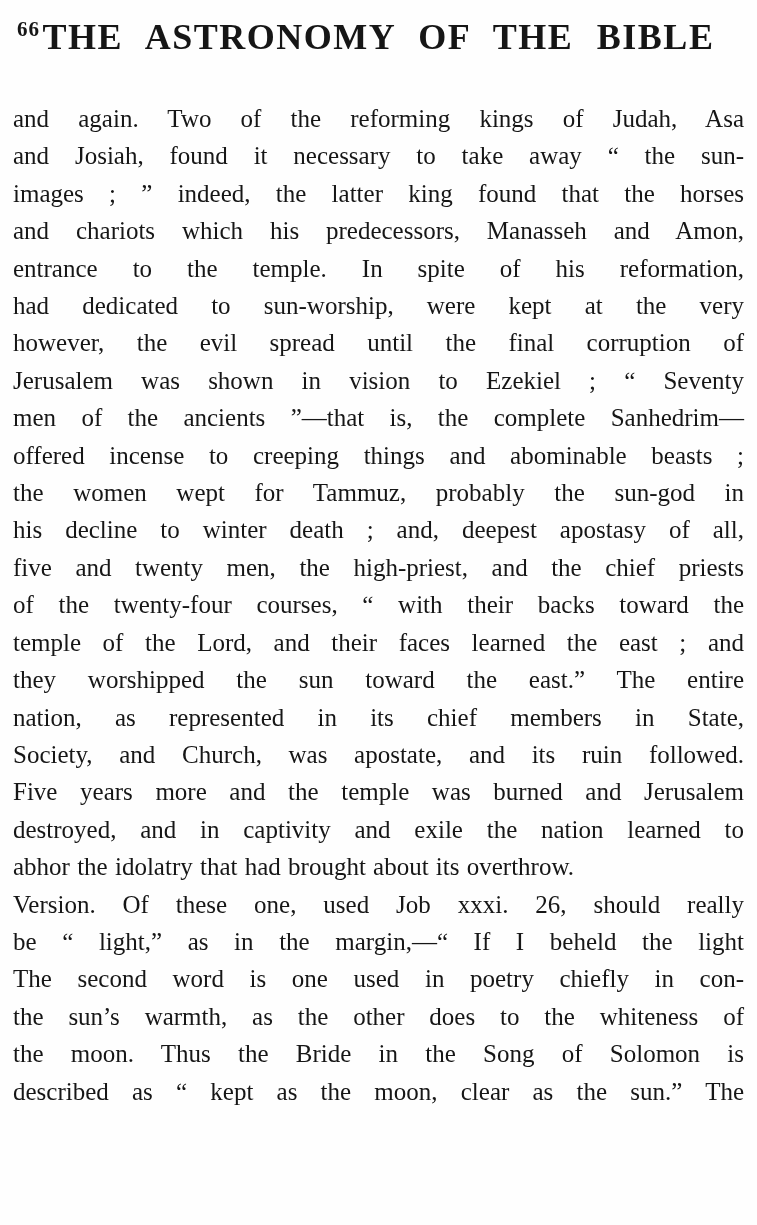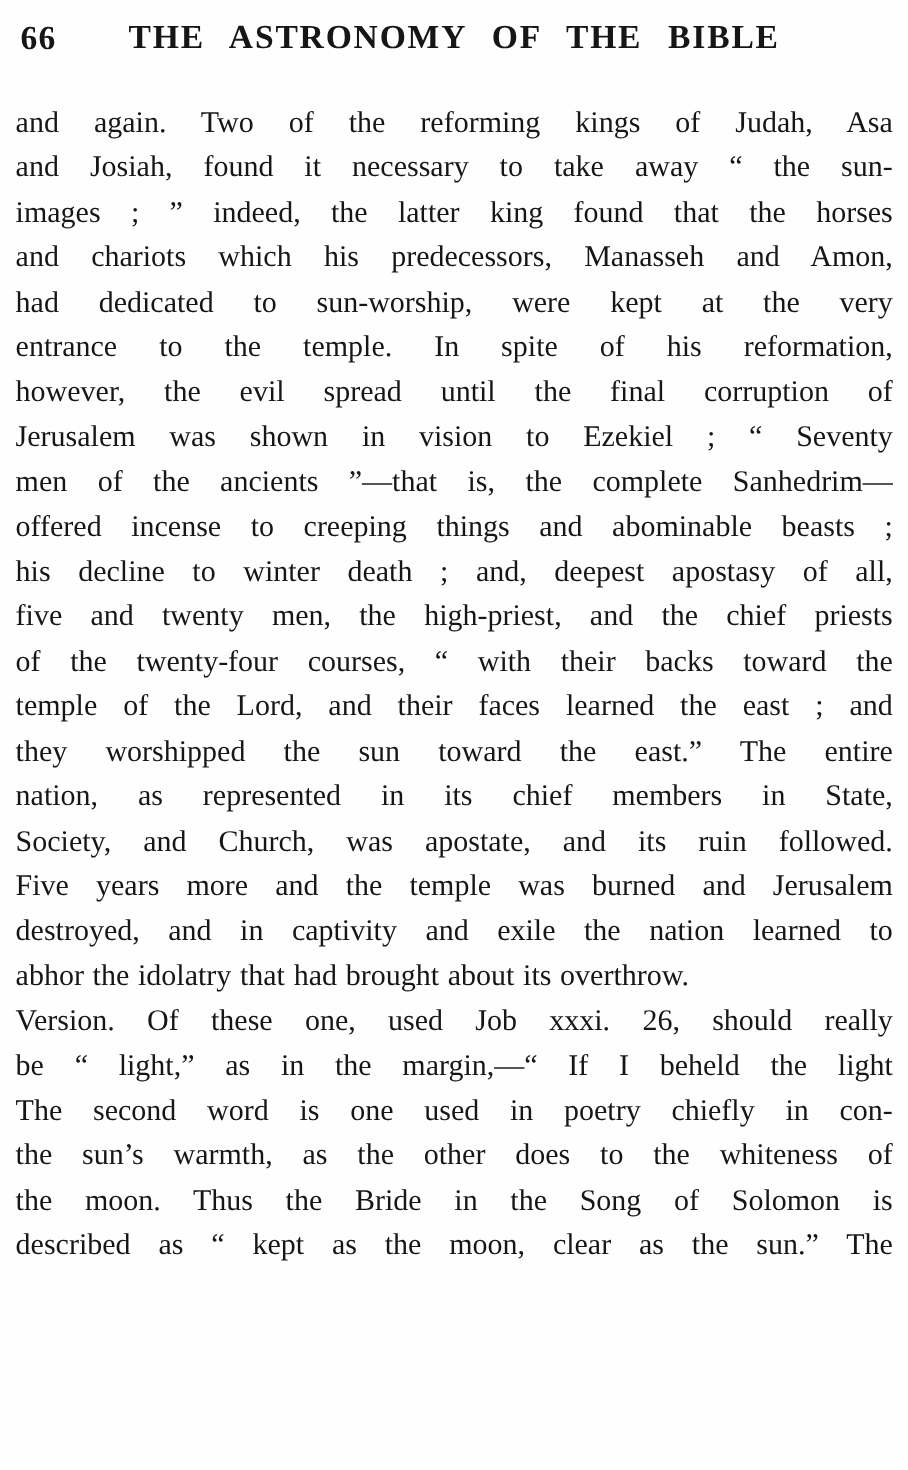--- a/index.html
+++ b/index.html
@@ -20,34 +20,34 @@
   }
   .header {
     position: relative;
     margin-top: 16px;
     height: 34px;
   }
   .page-number {
     position: absolute;
     left: 4px;
     top: 1px;
-    font-size: 28px;
+    font-size: 21px;
     font-weight: 700;
     letter-spacing: 1px;
   }
   .running-title {
     text-align: center;
-    font-size: 28px;
+    font-size: 36px;
     font-weight: 700;
     letter-spacing: 1.5px;
     word-spacing: 13px;
     white-space: nowrap;
   }
   .body-text {
-    margin-top: 34px;
+    margin-top: 50px;
   }
   .line {
     font-size: 25px;
     line-height: 37.4px;
     text-align: justify;
     text-align-last: justify;
     word-spacing: 1px;
   }
   .line.last {
     text-align-last: left;
@@ -62,26 +62,27 @@
 <div class="page">
   <div class="header">
     <span class="page-number">66</span>
     <div class="running-title">THE ASTRONOMY OF THE BIBLE</div>
   </div>
   <div class="body-text" id="body-text">
       <div class="line">and again.  Two of the reforming kings of Judah, Asa</div>
       <div class="line">and Josiah, found it necessary to take away “ the sun-</div>
       <div class="line">images ; ” indeed, the latter king found that the horses</div>
       <div class="line">and chariots which his predecessors, Manasseh and Amon,</div>
+      <div class="line">entrance to the temple.  In spite of his reformation,</div>
       <div class="line">had dedicated to sun-worship, were kept at the very</div>
-      <div class="line">entrance to the temple.  In spite of his reformation,</div>
       <div class="line">however, the evil spread until the final corruption of</div>
       <div class="line">Jerusalem was shown in vision to Ezekiel ; “ Seventy</div>
       <div class="line">men of the ancients ”—that is, the complete Sanhedrim—</div>
       <div class="line">offered incense to creeping things and abominable beasts ;</div>
+      <div class="line">the women wept for Tammuz, probably the sun-god in</div>
       <div class="line">his decline to winter death ; and, deepest apostasy of all,</div>
       <div class="line">five and twenty men, the high-priest, and the chief priests</div>
       <div class="line">of the twenty-four courses, “ with their backs toward the</div>
       <div class="line">temple of the Lord, and their faces learned the east ; and</div>
       <div class="line">they worshipped the sun toward the east.”  The entire</div>
       <div class="line">nation, as represented in its chief members in State,</div>
       <div class="line">Society, and Church, was apostate, and its ruin followed.</div>
       <div class="line">Five years more and the temple was burned and Jerusalem</div>
       <div class="line">destroyed, and in captivity and exile the nation learned to</div>
       <div class="line last">abhor the idolatry that had brought about its overthrow.</div>

